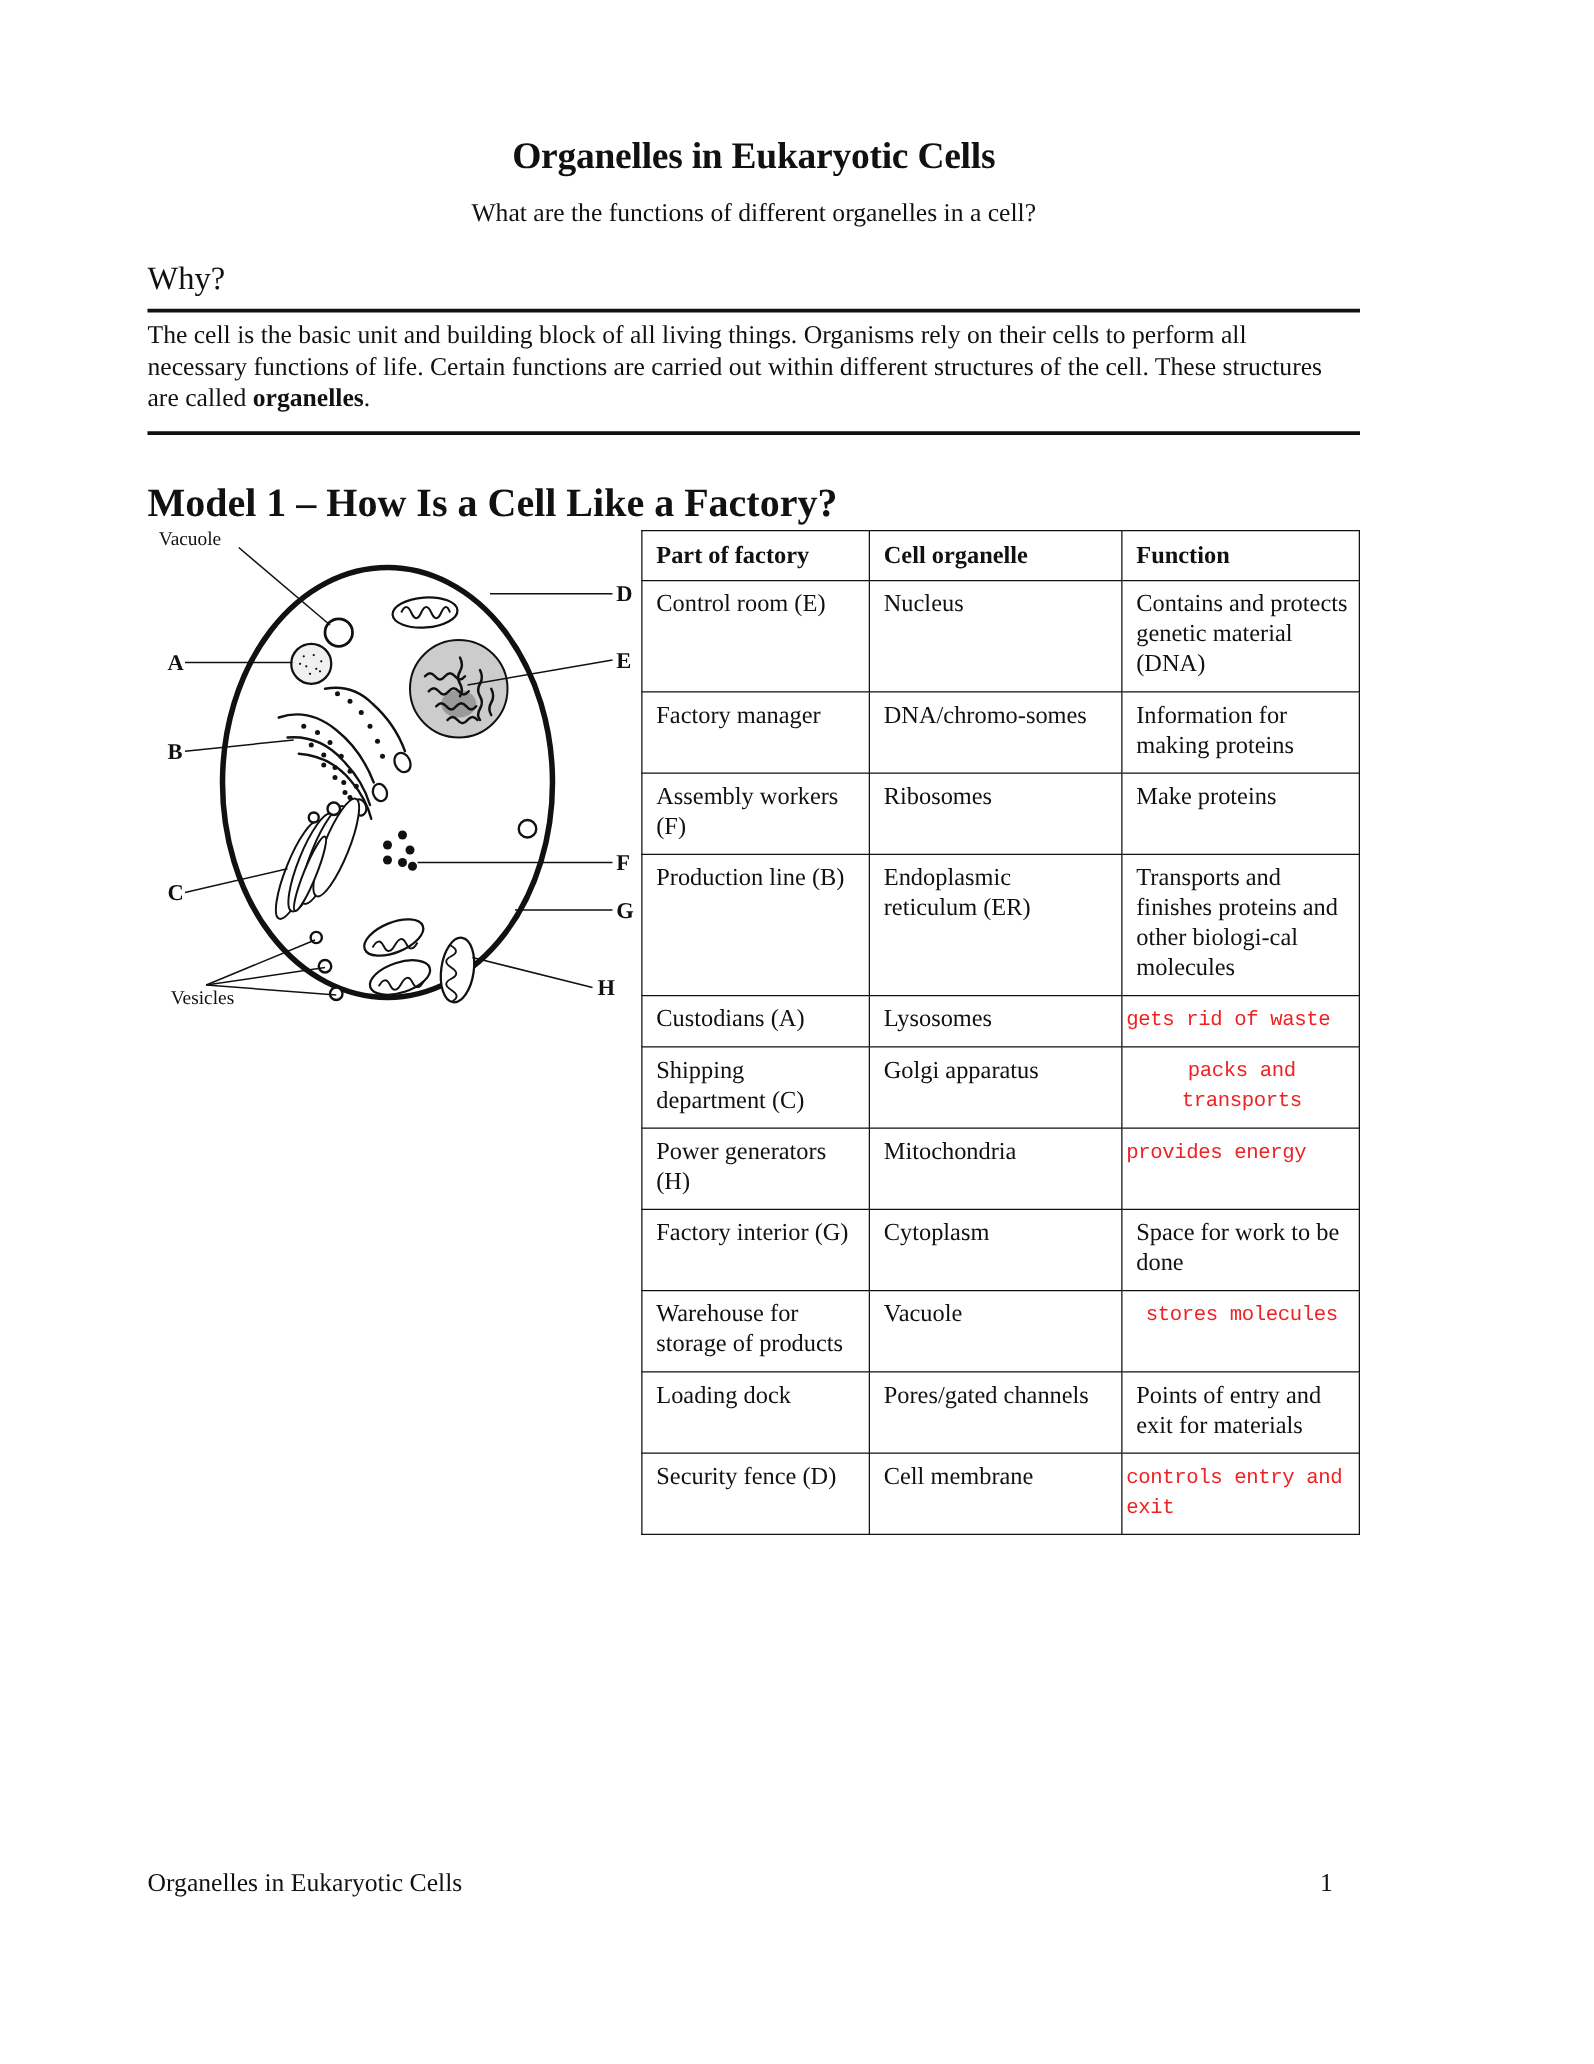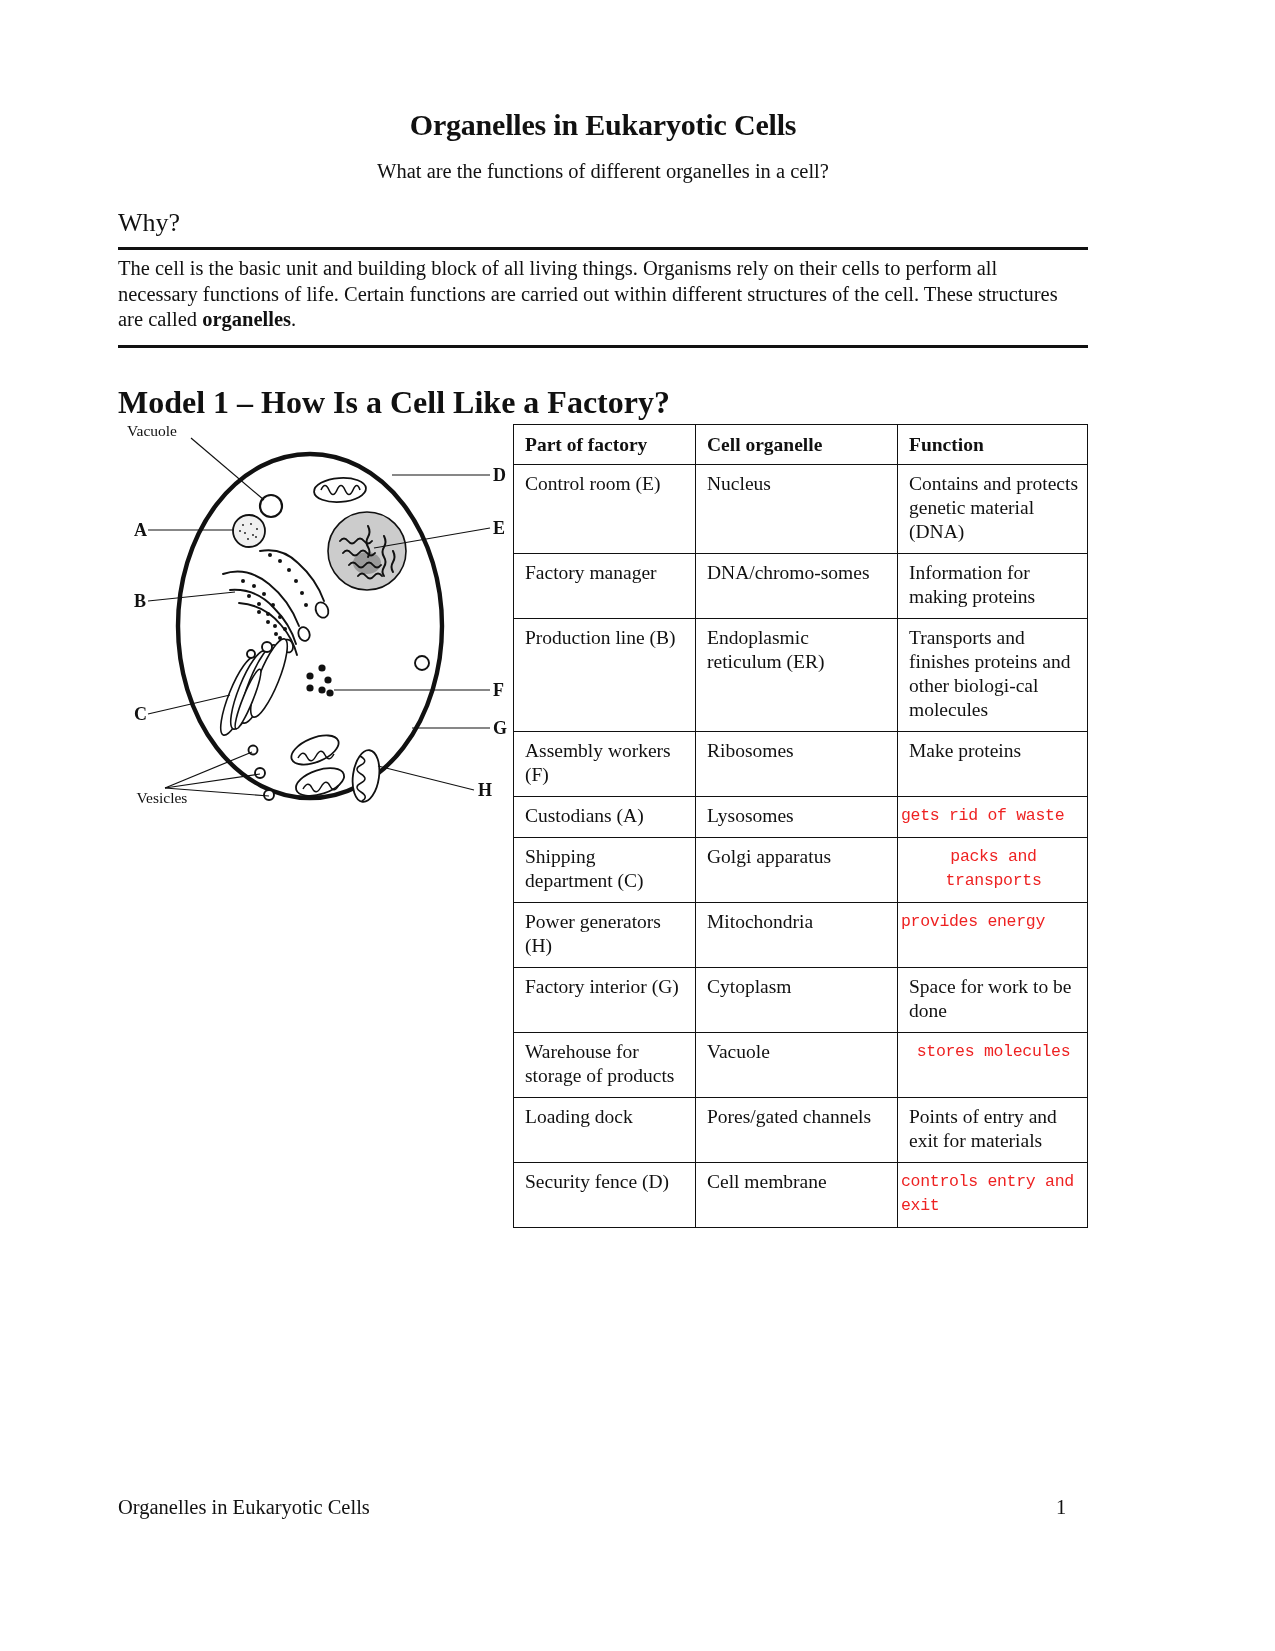--- a/index.html
+++ b/index.html
@@ -339,28 +339,28 @@
           <td>Control room (E)</td>
           <td>Nucleus</td>
           <td>Contains and protects genetic material (DNA)</td>
         </tr>
         <tr>
           <td>Factory manager</td>
           <td>DNA/chromo-somes</td>
           <td>Information for making proteins</td>
         </tr>
         <tr>
+          <td>Assembly workers (F)</td>
+          <td>Ribosomes</td>
+          <td>Make proteins</td>
+        </tr>
+        <tr>
           <td>Production line (B)</td>
           <td>Endoplasmic reticulum (ER)</td>
           <td>Transports and finishes proteins and other biologi-cal molecules</td>
-        </tr>
-        <tr>
-          <td>Assembly workers (F)</td>
-          <td>Ribosomes</td>
-          <td>Make proteins</td>
         </tr>
         <tr>
           <td>Custodians (A)</td>
           <td>Lysosomes</td>
           <td>
             <span class="ans nudge">gets rid of waste</span>
           </td>
         </tr>
         <tr>
           <td>Shipping department (C)</td>

